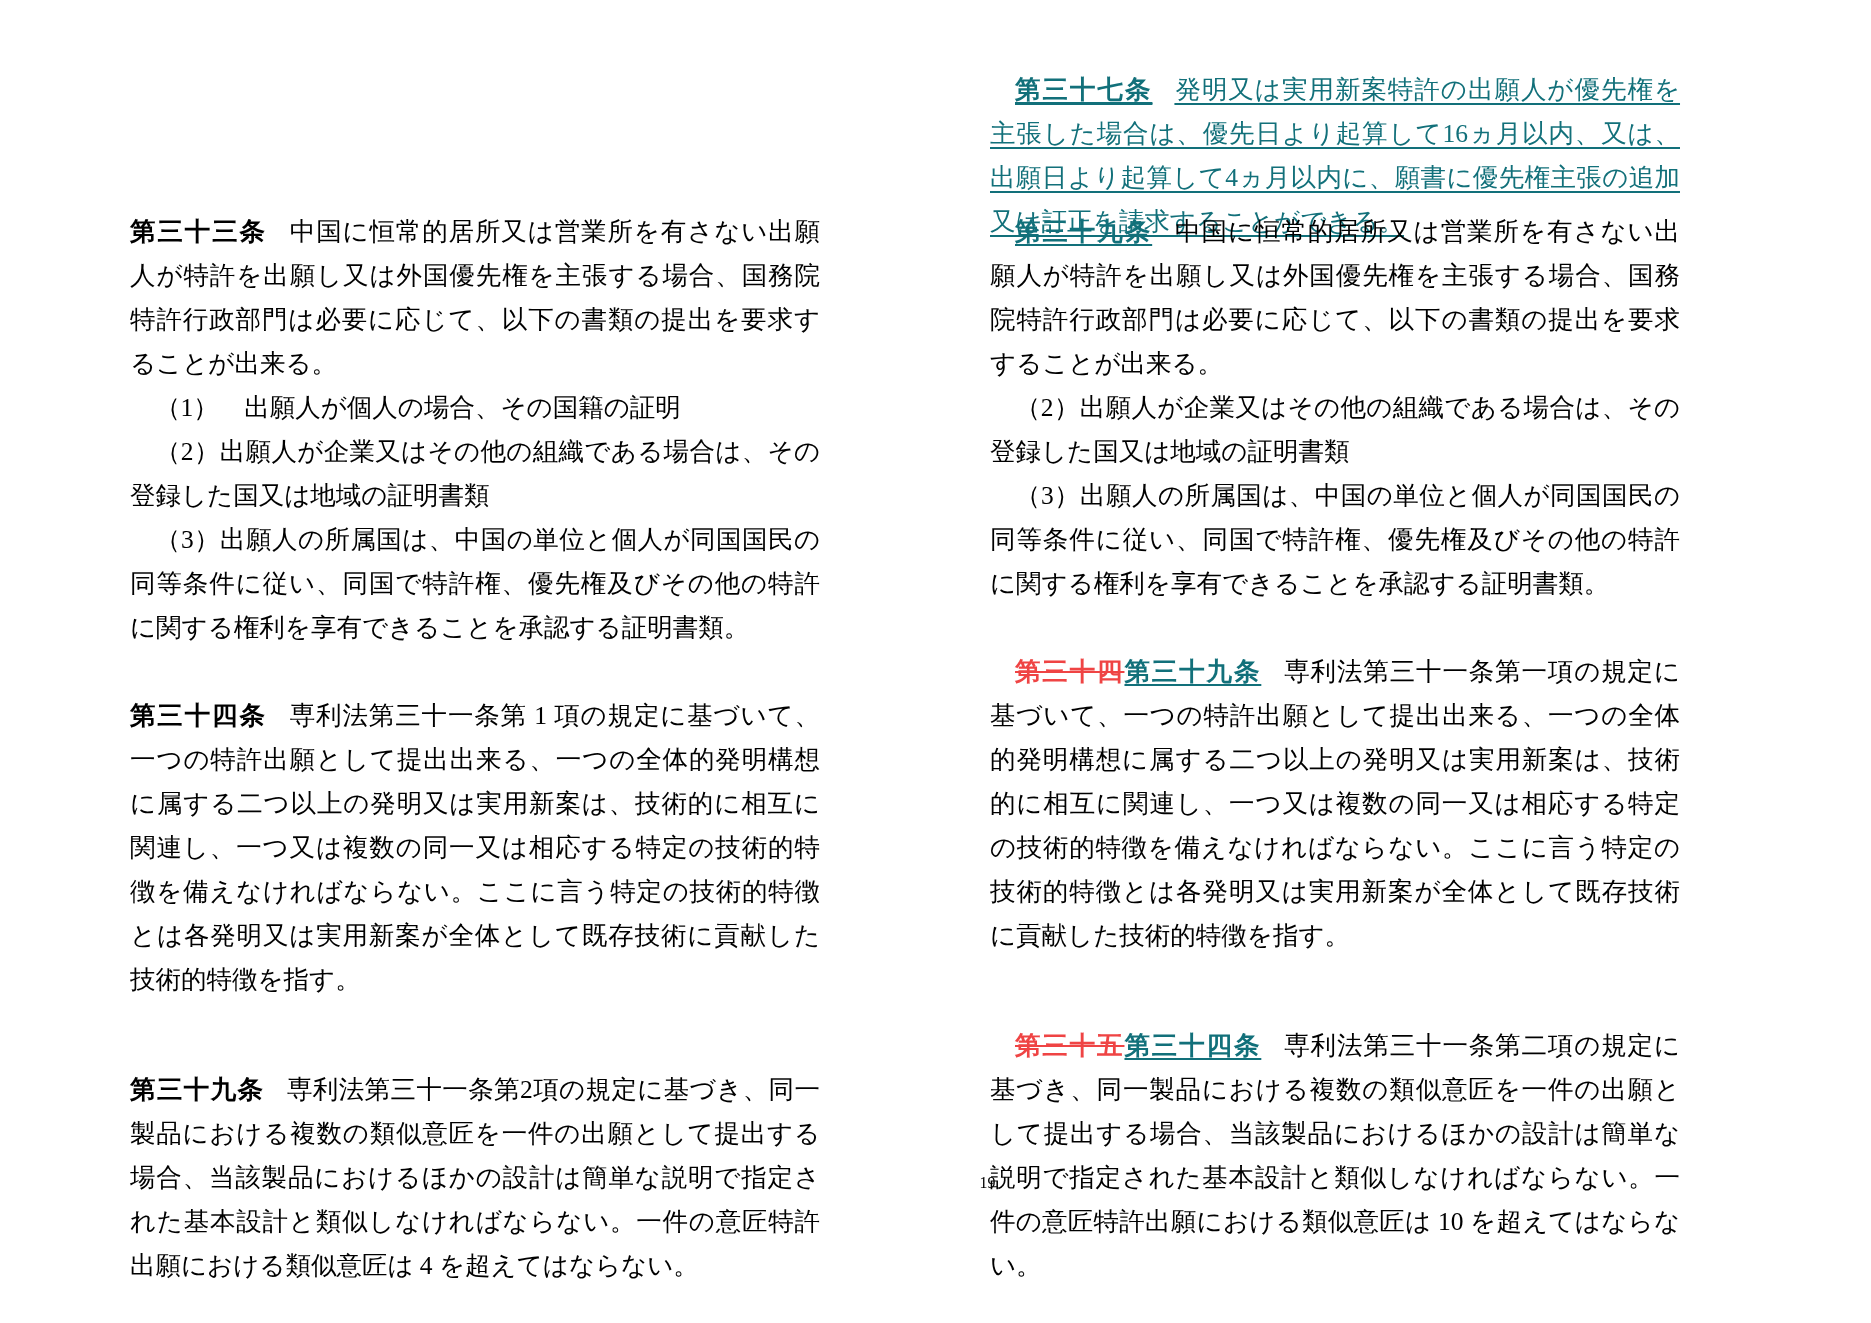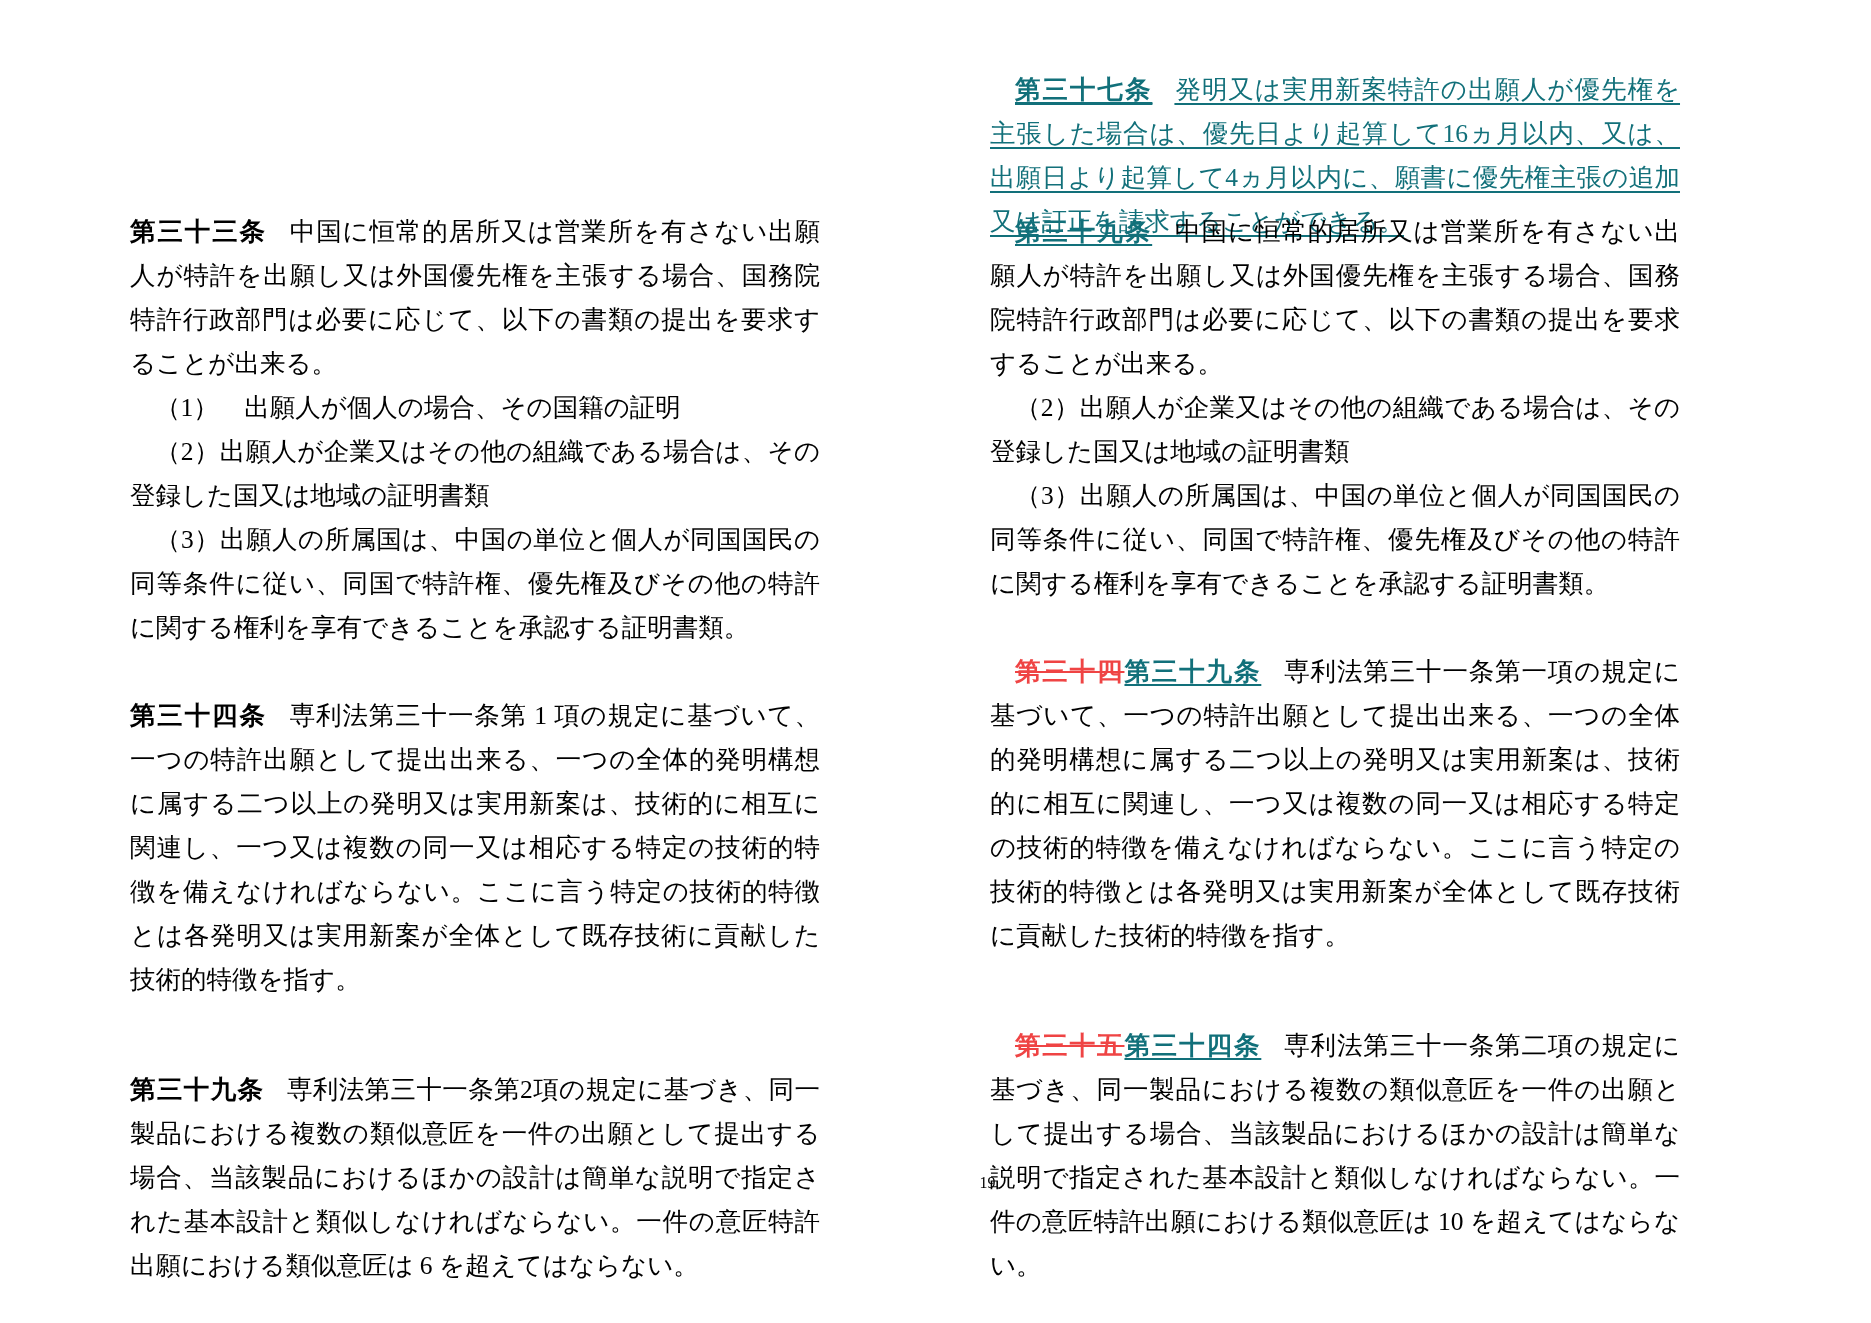--- a/index.html
+++ b/index.html
@@ -126,21 +126,21 @@
 
       <div class="spacer-md"></div>
 
       <div>
         <p class="para"><span class="hd-black">第三十四条</span><span class="gap-after-heading"></span><span>専利法第三十一条第 1 項の規定に基づいて、一つの特許出願として提出出来る、一つの全体的発明構想に属する二つ以上の発明又は実用新案は、技術的に相互に関連し、一つ又は複数の同一又は相応する特定の技術的特徴を備えなければならない。ここに言う特定の技術的特徴とは各発明又は実用新案が全体として既存技術に貢献した技術的特徴を指す。</span></p>
       </div>
 
       <div class="spacer-lg"></div>
 
       <div>
-        <p class="para"><span class="hd-black">第三十九条</span><span class="gap-after-heading"></span><span>専利法第三十一条第2項の規定に基づき、同一製品における複数の類似意匠を一件の出願として提出する場合、当該製品におけるほかの設計は簡単な説明で指定された基本設計と類似しなければならない。一件の意匠特許出願における類似意匠は 6 を超えてはならない。</span></p>
+        <p class="para"><span class="hd-black">第三十九条</span><span class="gap-after-heading"></span><span>専利法第三十一条第2項の規定に基づき、同一製品における複数の類似意匠を一件の出願として提出する場合、当該製品におけるほかの設計は簡単な説明で指定された基本設計と類似しなければならない。一件の意匠特許出願における類似意匠は 4 を超えてはならない。</span></p>
       </div>
     </div>
 
     <div class="col col-right">
       <div style="height:210px"></div>
 
       <div>
         <p class="para indent"><span class="hd-ins">第三十九条</span><span class="gap-after-heading"></span><span>中国に恒常的居所又は営業所を有さない出願人が特許を出願し又は外国優先権を主張する場合、国務院特許行政部門は必要に応じて、以下の書類の提出を要求することが出来る。</span></p>
         <p class="para indent">（2）出願人が企業又はその他の組織である場合は、その登録した国又は地域の証明書類</p>
         <p class="para indent">（3）出願人の所属国は、中国の単位と個人が同国国民の同等条件に従い、同国で特許権、優先権及びその他の特許に関する権利を享有できることを承認する証明書類。</p>

